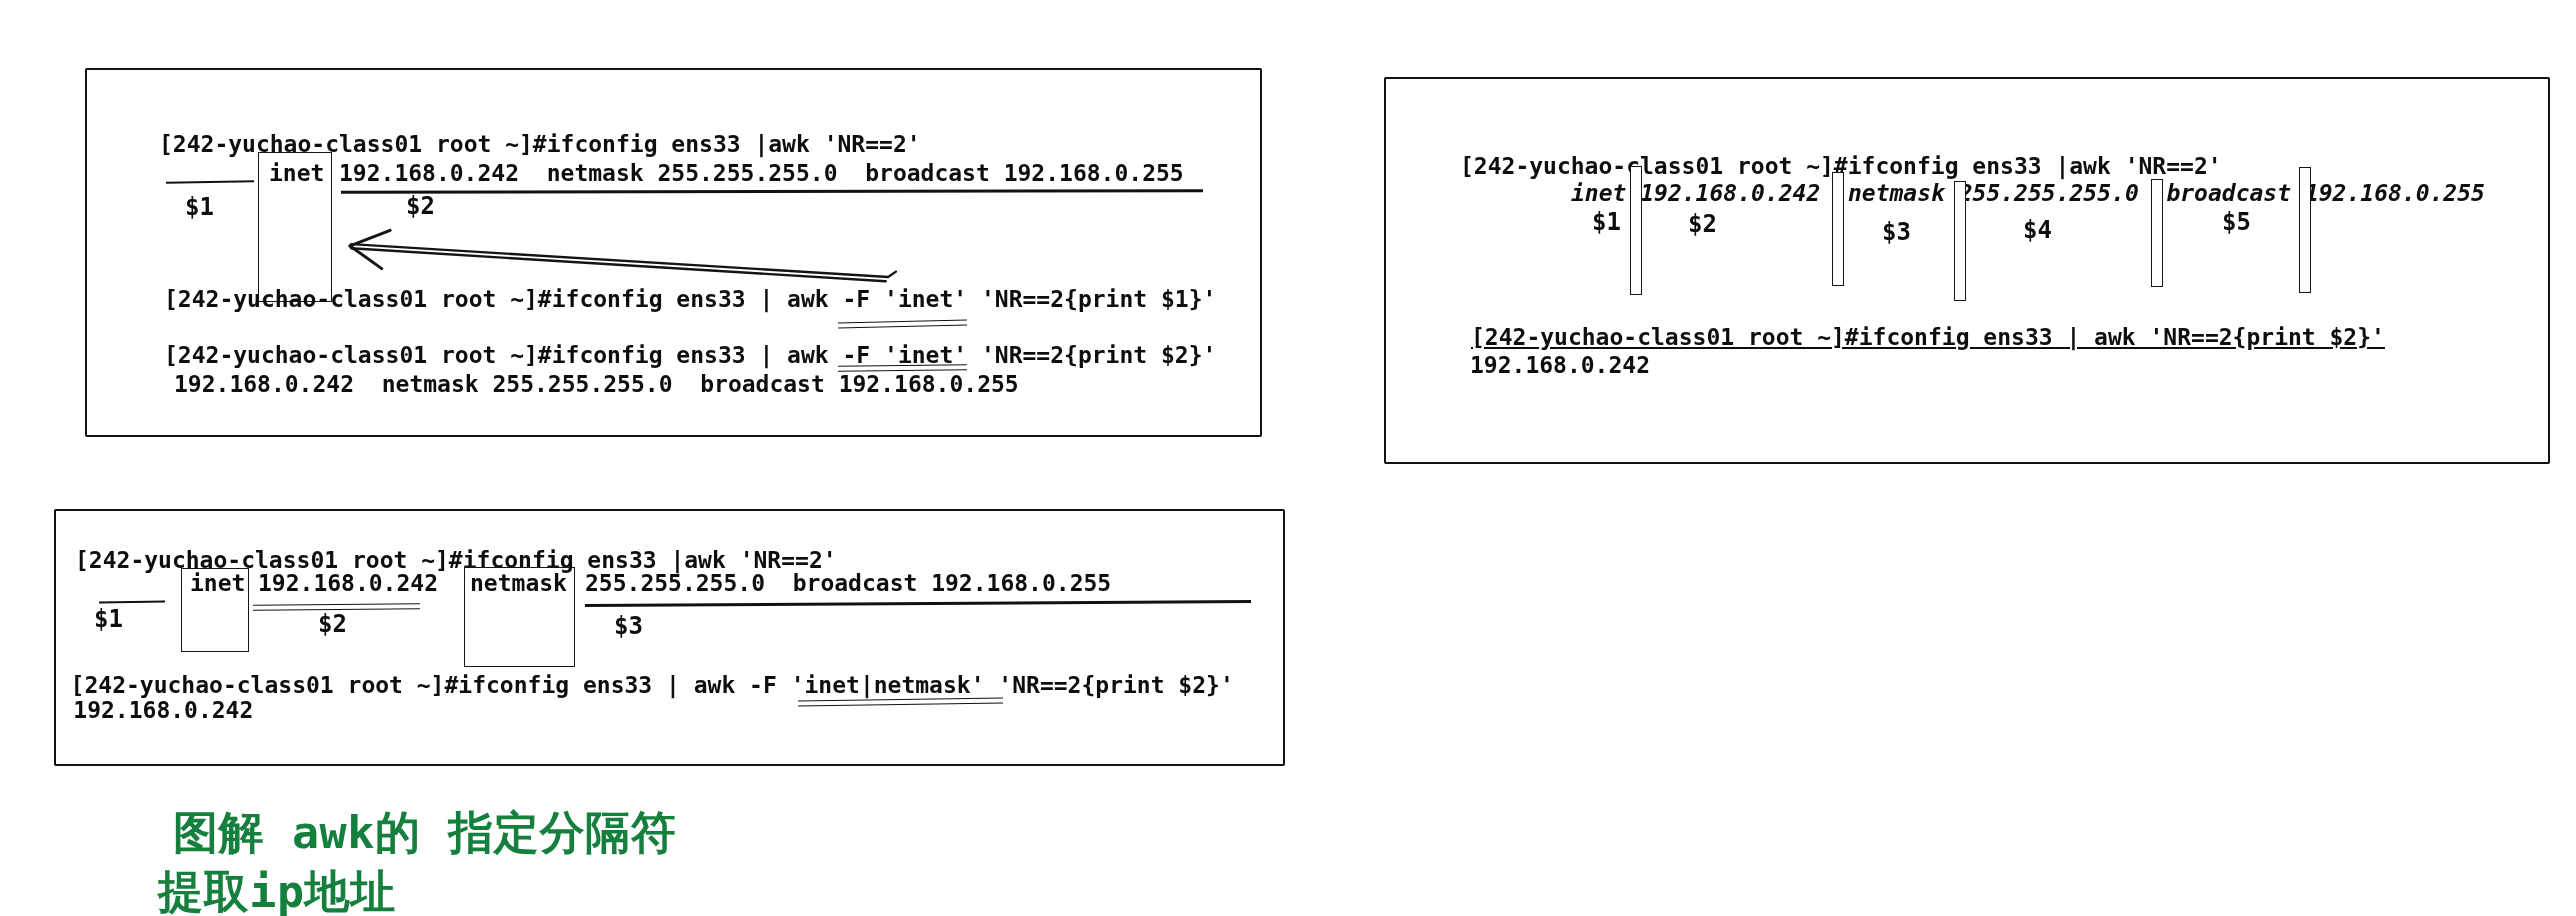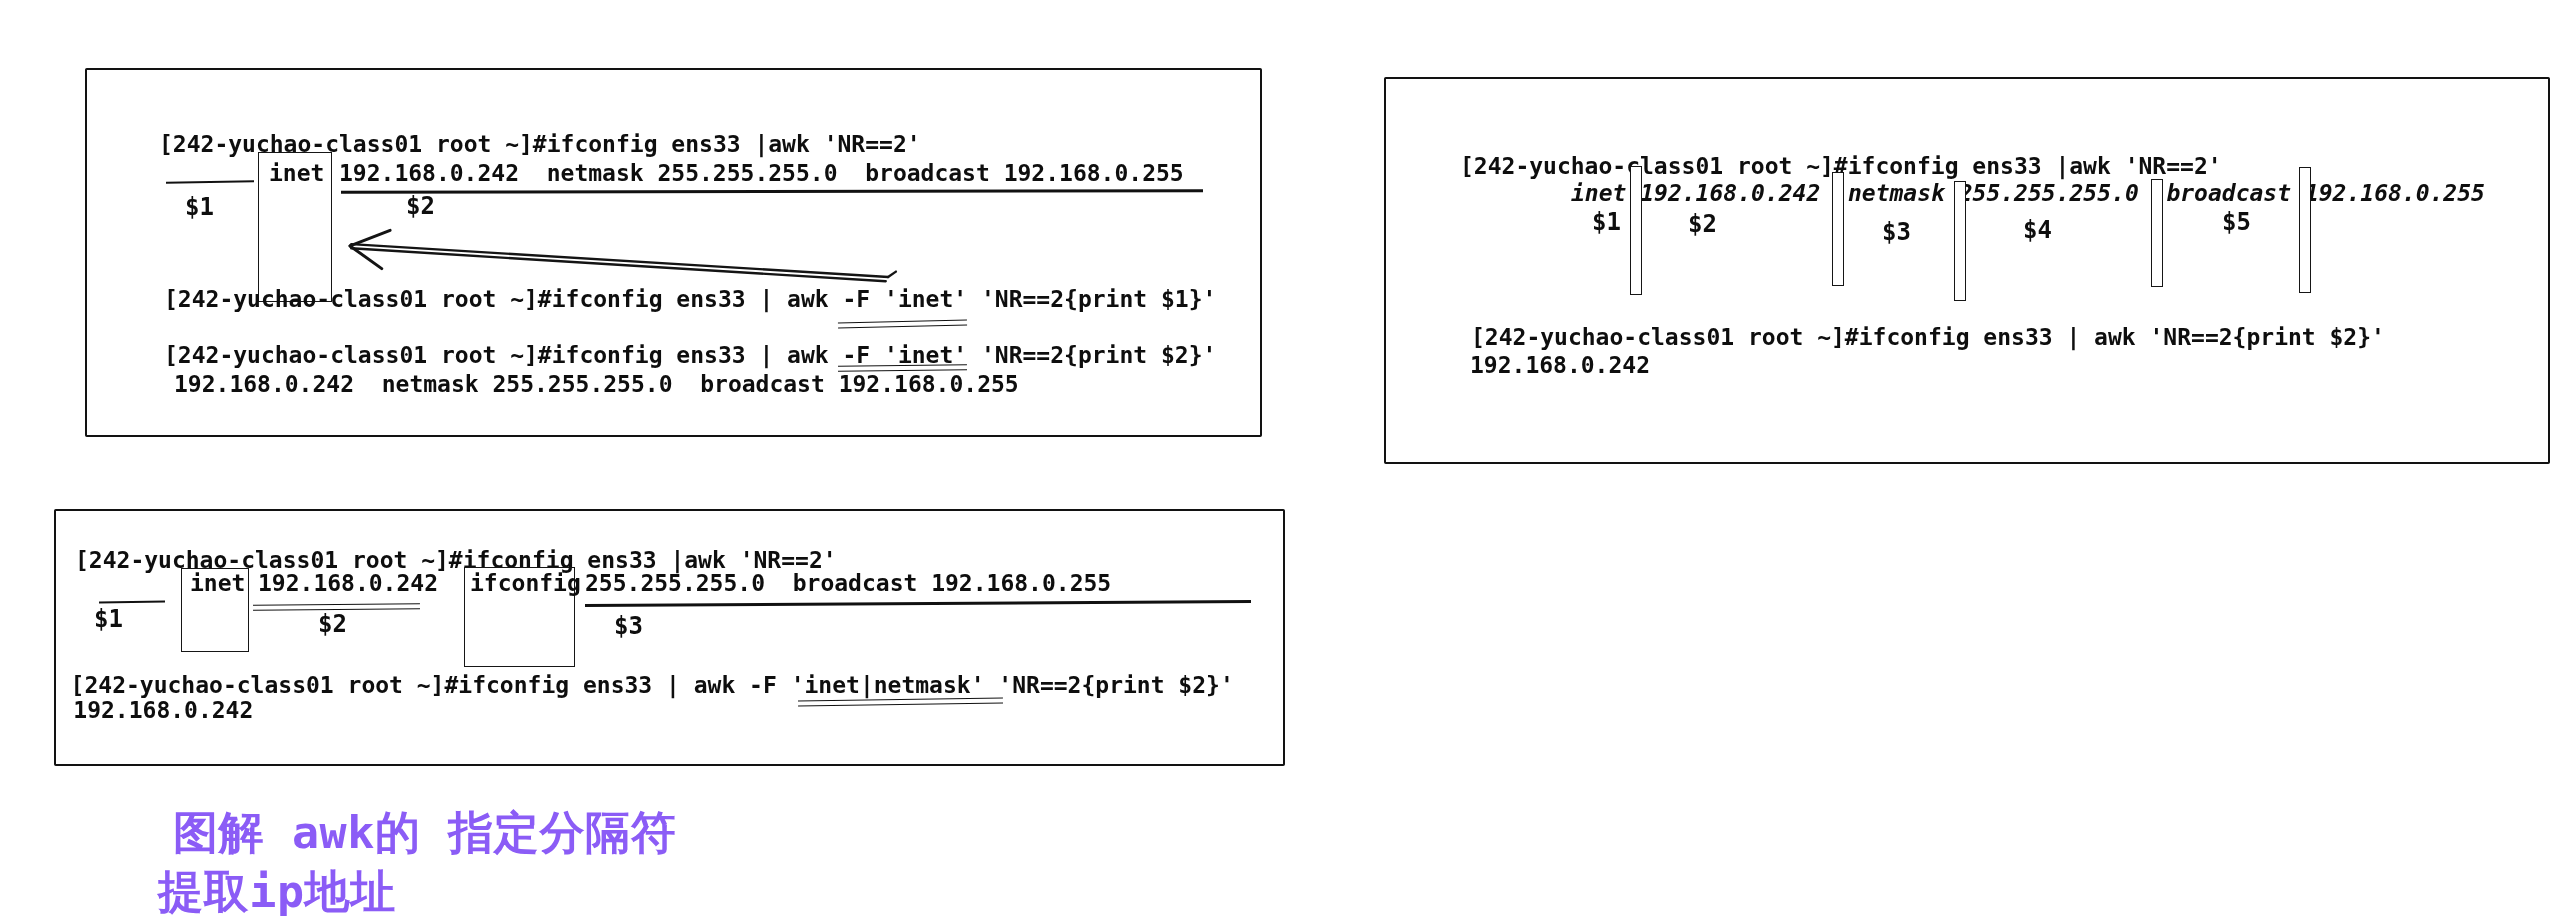--- a/index.html
+++ b/index.html
@@ -6,21 +6,21 @@
   #stage{position:relative;width:2576px;height:917px;background:#ffffff;overflow:hidden;
          font-family:"DejaVu Sans Mono","Liberation Mono",monospace;color:#0e0e0e;}
   .panel{position:absolute;border:2.4px solid #121212;background:#ffffff;border-radius:1.8px;}
   .t{position:absolute;white-space:pre;font:bold 23px/26px "DejaVu Sans Mono","Liberation Mono",monospace;color:#0e0e0e;}
   .lbl{position:absolute;white-space:pre;font:bold 24px/26px "DejaVu Sans Mono","Liberation Mono",monospace;color:#0e0e0e;}
   .tokenbox{position:absolute;border:1.8px solid #161616;background:transparent;}
   .sepbar{position:absolute;width:9.6px;border:1.8px solid #161616;background:#ffffff;}
   .uline{position:absolute;border-top:2.4px solid #111111;height:0;}
   .uline-thick{position:absolute;border-top:3px solid #111111;height:0;}
   .uline-double{position:absolute;border-top:1.8px solid #111111;border-bottom:1.8px solid #111111;height:3.6px;}
-  .caption{position:absolute;white-space:pre;font:bold 45px/50px "DejaVu Sans Mono","Liberation Mono","DejaVu Sans",sans-serif;color:#8b5cf6;letter-spacing:0.6px;}
+  .caption{position:absolute;white-space:pre;font:bold 45px/50px "DejaVu Sans Mono","Liberation Mono","DejaVu Sans",sans-serif;color:#15803d;letter-spacing:0.6px;}
   svg.arrow{position:absolute;left:0;top:0;pointer-events:none;}
 </style>
 </head>
 <body>
 
 <div id="stage">
 
   <div class="panel" style="left:85px;top:68px;width:1173px;height:365px;">
     <div class="t" style="left:72px;top:61px;">[242-yuchao-class01 root ~]#ifconfig ens33 |awk 'NR==2'</div>
 
@@ -60,33 +60,33 @@
     <div class="sepbar" style="left:568px;top:102px;height:118px;"></div>
     <div class="sepbar" style="left:765px;top:100px;height:106px;"></div>
     <div class="sepbar" style="left:913px;top:88px;height:124px;"></div>
 
     <div class="lbl" style="left:206px;top:130px;">$1</div>
     <div class="lbl" style="left:302px;top:132px;">$2</div>
     <div class="lbl" style="left:496px;top:140px;">$3</div>
     <div class="lbl" style="left:637px;top:138px;">$4</div>
     <div class="lbl" style="left:836px;top:130px;">$5</div>
 
-    <div class="t" style="left:85px;top:245px;">[242-yuchao-class01 root ~]#ifconfig ens33 | awk 'NR==2{print $2}'</div>
+    <div class="t" style="left:85px;top:245px;text-decoration:underline;">[242-yuchao-class01 root ~]#ifconfig ens33 | awk 'NR==2{print $2}'</div>
     <div class="t" style="left:84px;top:273px;">192.168.0.242</div>
   </div>
 
   <div class="panel" style="left:54px;top:509px;width:1227px;height:253px;">
     <div class="t" style="left:19px;top:36px;">[242-yuchao-class01 root ~]#ifconfig ens33 |awk 'NR==2'</div>
 
     <div class="tokenbox" style="left:125px;top:57px;width:66px;height:82px;"></div>
     <div class="tokenbox" style="left:408px;top:56px;width:109px;height:98px;"></div>
 
     <div class="t" style="left:134px;top:59px;">inet</div>
     <div class="t" style="left:202px;top:59px;">192.168.0.242</div>
-    <div class="t" style="left:414px;top:59px;">ifconfig</div>
+    <div class="t" style="left:414px;top:59px;">netmask</div>
     <div class="t" style="left:529px;top:59px;text-align:center;">255.255.255.0  broadcast 192.168.0.255</div>
 
     <div class="uline" style="left:43px;top:90px;width:66px;transform:rotate(-1deg);"></div>
     <div class="uline-double" style="left:197px;top:93px;width:167px;transform:rotate(-0.6deg);"></div>
     <div class="uline-thick" style="left:529px;top:91px;width:666px;transform:rotate(-0.35deg);"></div>
 
     <div class="lbl" style="left:38px;top:95px;">$1</div>
     <div class="lbl" style="left:262px;top:100px;">$2</div>
     <div class="lbl" style="left:558px;top:102px;">$3</div>
 

